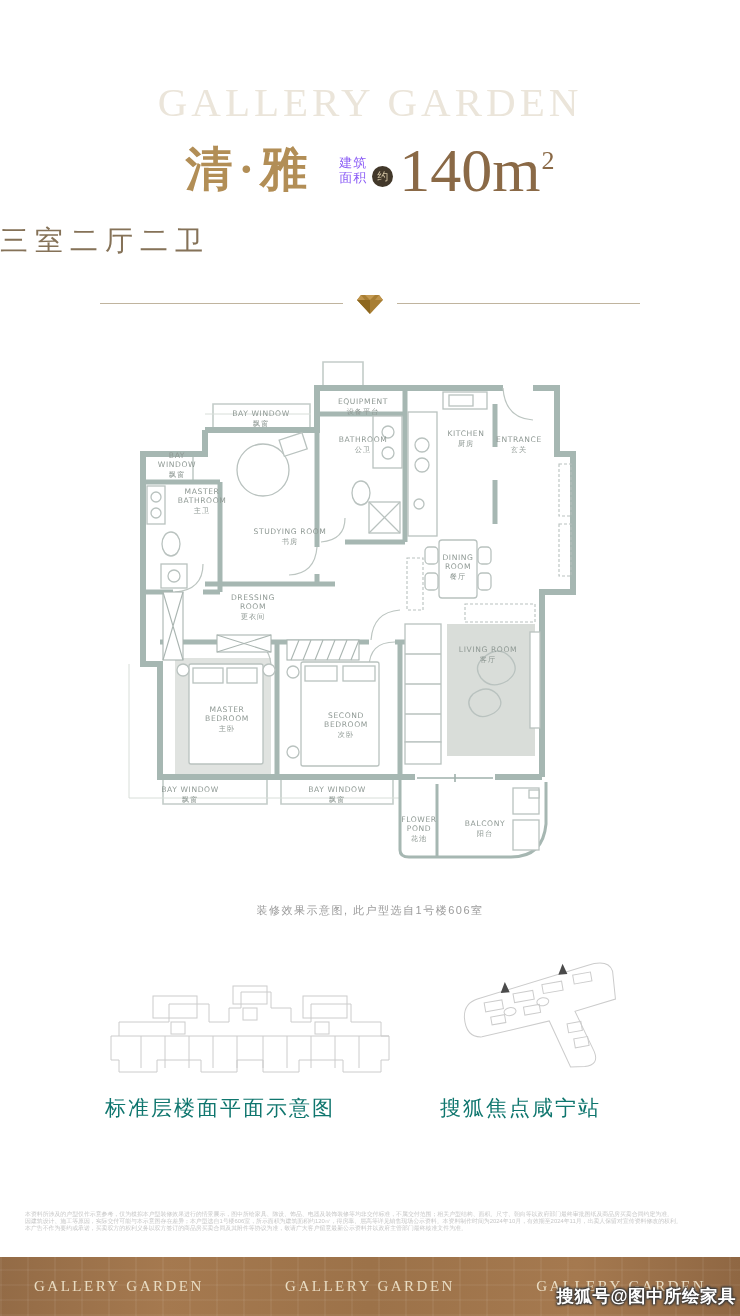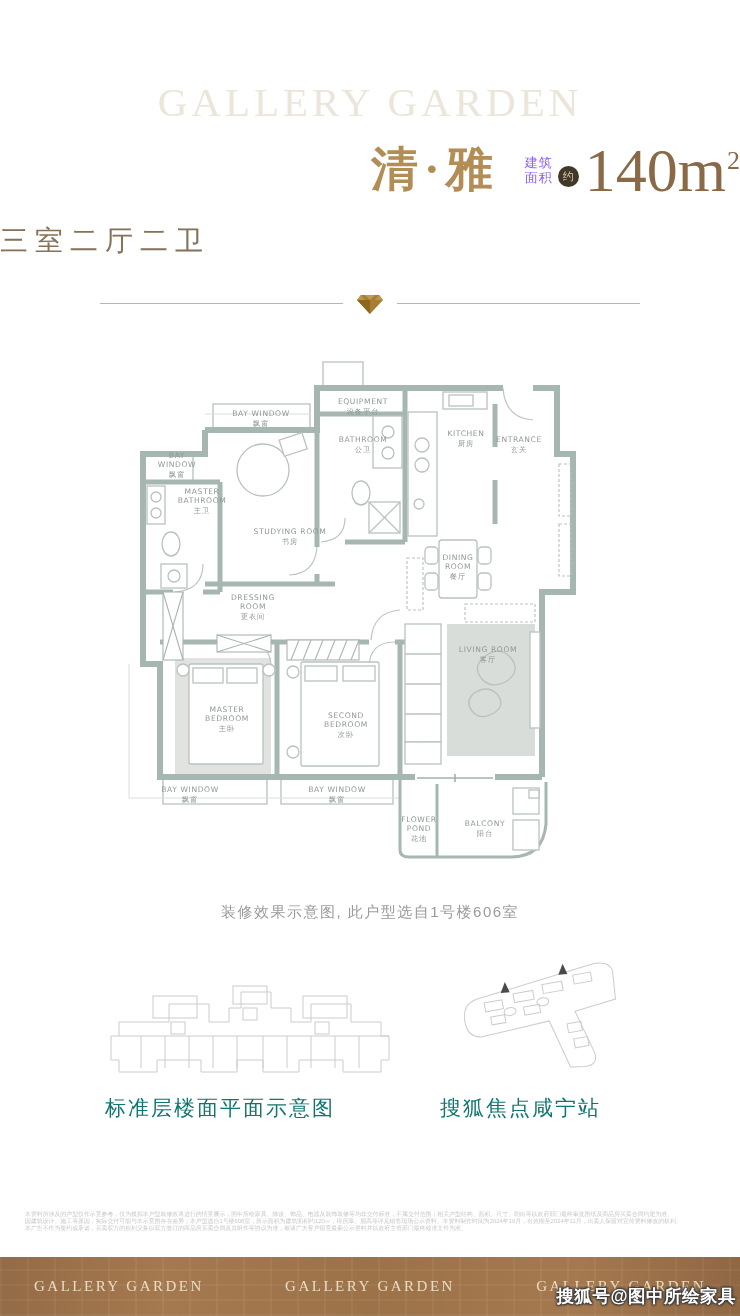--- a/index.html
+++ b/index.html
@@ -6,21 +6,21 @@
   #page{position:relative;width:740px;height:1316px;background:#ffffff;overflow:hidden;
         font-family:"Liberation Sans",sans-serif;text-decoration:underline;}
 
   
   .top-watermark{position:absolute;top:78px;left:0;width:740px;text-align:center;
     font-family:"Liberation Serif",serif;font-size:41px;letter-spacing:4px;
     color:#ebe5da;font-weight:400;white-space:nowrap;}
 
   
   .title-row{position:absolute;top:138px;left:0;width:740px;display:flex;
-    justify-content:flex-end;align-items:center;}
+    justify-content:center;align-items:center;}
   .hx-name{font-family:"Liberation Serif",serif;font-size:47px;font-weight:bold;
     color:#b28e56;letter-spacing:6px;}
   .area-block{display:flex;align-items:center;margin-left:26px;}
   .area-label{display:flex;flex-direction:column;line-height:15px;
     font-size:13px;color:#8b5cf6;letter-spacing:1px;text-align:center;}
   .area-badge{width:21px;height:21px;border-radius:50%;background:#42382a;color:#d8c9a8;
     font-size:11px;display:flex;align-items:center;justify-content:center;margin:14px 6px 0 5px;}
   .area-value{font-family:"Liberation Serif",serif;font-size:62px;color:#8a6946;line-height:1;}
   .area-value sup{font-size:26px;vertical-align:super;line-height:0;margin-left:1px;}
 
@@ -31,21 +31,21 @@
   .divider{position:absolute;top:290px;left:100px;width:540px;height:26px;
     display:flex;align-items:center;justify-content:center;}
   .div-line{flex:1;height:1px;background:#c0b49e;}
   .div-gem{margin:0 14px;display:block;}
 
   
   .plan{position:absolute;left:105px;top:352px;width:530px;height:532px;}
   .rl{font-family:"DejaVu Sans",sans-serif;font-size:7.6px;fill:#8f9994;letter-spacing:.6px;}
   .rl .zh{font-size:7.2px;letter-spacing:1px;}
   .caption{position:absolute;top:903px;left:0;width:740px;text-align:center;
-    font-size:15px;color:#9a9a9a;letter-spacing:1.5px;}
+    font-size:11px;color:#9a9a9a;letter-spacing:1.5px;}
 
   
   .diagram-left{position:absolute;left:105px;top:978px;}
   .diagram-right{position:absolute;left:448px;top:960px;}
   .diag-caption{position:absolute;font-size:21px;color:#0f766e;letter-spacing:2px;text-align:left;}
   .diag-caption.left{left:105px;top:1094px;width:290px;}
   .diag-caption.right{left:440px;top:1094px;width:205px;}
 
   
   .disclaimer{position:absolute;left:25px;top:1211px;width:692px;

